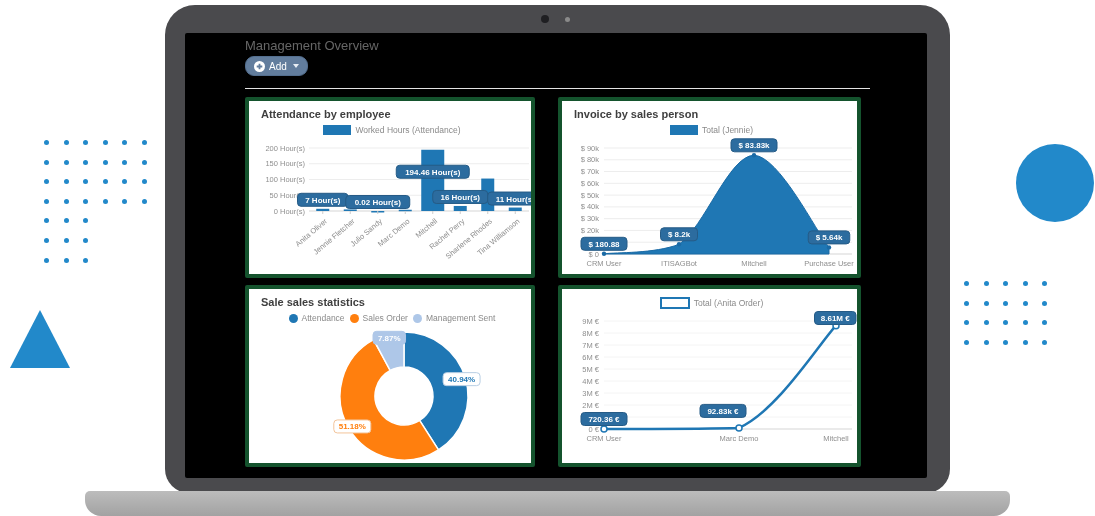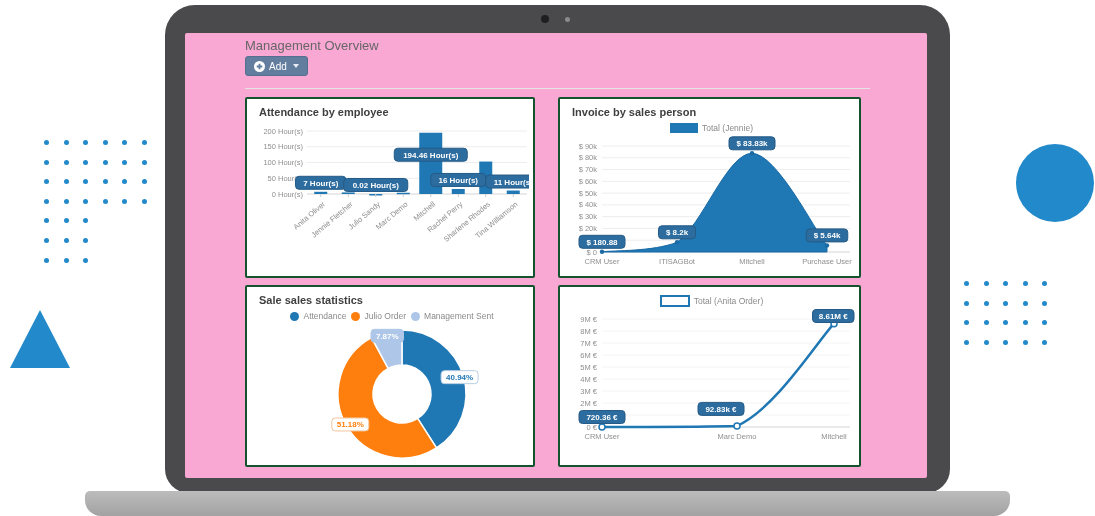--- a/index.html
+++ b/index.html
@@ -15,34 +15,34 @@
   .bigcircle{position:absolute;left:1016px;top:144px;width:78px;height:78px;border-radius:50%;
        background:#2289ca;}
 
   
   .frame{position:absolute;left:165px;top:5px;width:785px;height:488px;background:#4a4a4d;
          border-radius:30px 30px 24px 24px;}
   .cam{position:absolute;left:376px;top:10px;width:8px;height:8px;border-radius:50%;background:#1f1f22;}
   .cam2{position:absolute;left:400px;top:12px;width:5px;height:5px;border-radius:50%;background:#8a8a8a;}
   .base{position:absolute;left:85px;top:491px;width:925px;height:25px;
         background:linear-gradient(#bcbcbc,#a2a2a2);border-radius:5px 5px 16px 16px;}
-  .screen{position:absolute;left:185px;top:33px;width:742px;height:445px;background:#f9a8d4;
+  .screen{position:absolute;left:185px;top:33px;width:742px;height:445px;background:#000000;
           border-radius:2px;overflow:hidden;text-decoration:underline;}
 
   
   .pagetitle{position:absolute;left:60px;top:5px;font-size:13px;color:#666;}
   .addbtn{position:absolute;left:60px;top:23px;height:20px;display:inline-flex;align-items:center;
-          gap:4px;padding:0 8px;background:#627d9d;border:1px solid #546f8f;border-radius:3px;
+          gap:4px;padding:0 8px;background:#627d9d;border:1px solid #546f8f;border-radius:9px;
           color:#fff;font-size:10px;cursor:pointer;box-sizing:border-box;}
   .caret{width:0;height:0;border-left:3.5px solid transparent;border-right:3.5px solid transparent;
          border-top:4px solid #e8eef5;margin-left:2px;}
   .sep{position:absolute;left:60px;top:55px;width:625px;height:1px;background:#e4e4e4;}
 
   
-  .card{position:absolute;background:#fff;border:2px solid #14532d;border-radius:2px;
+  .card{position:absolute;background:#fff;border:4px solid #14532d;border-radius:2px;
         box-sizing:border-box;padding:7px 8px 4px 12px;overflow:hidden;}
   #card-attendance{left:60px;top:64px;width:290px;height:181px;}
   #card-invoice{left:373px;top:64px;width:303px;height:181px;}
   #card-saleorder{left:60px;top:252px;width:290px;height:182px;}
   #card-salesvalues{left:373px;top:252px;width:303px;height:182px;}
   .cardtitle{font-size:11px;font-weight:bold;color:#3f3f3f;margin:0 0 3px 0;}
   .legendrow{display:flex;justify-content:center;align-items:center;gap:5px;height:14px;
              font-size:8.5px;color:#8a8a8a;margin-bottom:1px;}
   .legendrow .item{display:inline-flex;align-items:center;gap:4px;cursor:pointer;}
   .swatch{display:inline-block;width:28px;height:10px;background:#1f77b4;}
@@ -130,20 +130,26 @@
         <path d="M5.5 2.7V8.3M2.7 5.5H8.3" stroke="#627d9d" stroke-width="1.8"></path>
       </svg>
       <span>Add</span>
       <span class="caret"></span>
     </button>
 
     <div class="sep"></div>
 
     <div class="card" id="card-attendance">
       <div class="cardtitle">Attendance by employee</div>
+      <div class="legendrow">
+        <span class="item">
+          <span class="swatch"></span>
+          <span>Worked Hours (Attendance)</span>
+        </span>
+      </div>
       <svg id="svg-bar" width="270" height="148">
           <line x1="48" y1="73" x2="268" y2="73" stroke="#d5d5d5" stroke-width="1"></line>
           <text x="44" y="75.5" text-anchor="end" font-size="7.5" fill="#8f8f8f">0 Hour(s)</text>
           <line x1="48" y1="57.25" x2="268" y2="57.25" stroke="#ededed" stroke-width="1"></line>
           <text x="44" y="59.75" text-anchor="end" font-size="7.5" fill="#8f8f8f">50 Hour(s)</text>
           <line x1="48" y1="41.5" x2="268" y2="41.5" stroke="#ededed" stroke-width="1"></line>
           <text x="44" y="44" text-anchor="end" font-size="7.5" fill="#8f8f8f">100 Hour(s)</text>
           <line x1="48" y1="25.75" x2="268" y2="25.75" stroke="#ededed" stroke-width="1"></line>
           <text x="44" y="28.25" text-anchor="end" font-size="7.5" fill="#8f8f8f">150 Hour(s)</text>
           <line x1="48" y1="10" x2="268" y2="10" stroke="#ededed" stroke-width="1"></line>
@@ -236,21 +242,21 @@
 
     <div class="card" id="card-saleorder">
       <div class="cardtitle">Sale sales statistics</div>
       <div class="legendrow">
         <span class="item">
           <span class="ldot" style="background:#1f77b4"></span>
           <span>Attendance</span>
         </span>
         <span class="item">
           <span class="ldot" style="background:#ff7f0e"></span>
-          <span>Julio Order</span>
+          <span>Sales Order</span>
         </span>
         <span class="item">
           <span class="ldot" style="background:#aec7e8"></span>
           <span>Management Sent</span>
         </span>
       </div>
       <svg id="svg-donut" width="270" height="146">
           <path d="M143 6A64 64 0 0 1 177.49638534953496 123.90732230241446L158.63117461150802 94.42675541828154A29 29 0 0 0 143 41Z" fill="#1f77b4" stroke="#ffffff" stroke-width="1.5"></path>
           <path d="M177.49638534953496 123.90732230241446A64 64 0 1 1 112.59149782578663 13.685499242904932L129.22114745230957 44.4824918444413A29 29 0 1 0 158.63117461150802 94.42675541828154Z" fill="#ff7f0e" stroke="#ffffff" stroke-width="1.5"></path>
           <path d="M112.59149782578663 13.685499242904932A64 64 0 0 1 142.9597876166799 6.00001263309322L142.98177876380808 41.00000572437037A29 29 0 0 0 129.22114745230957 44.4824918444413Z" fill="#aec7e8" stroke="#ffffff" stroke-width="1.5"></path>

